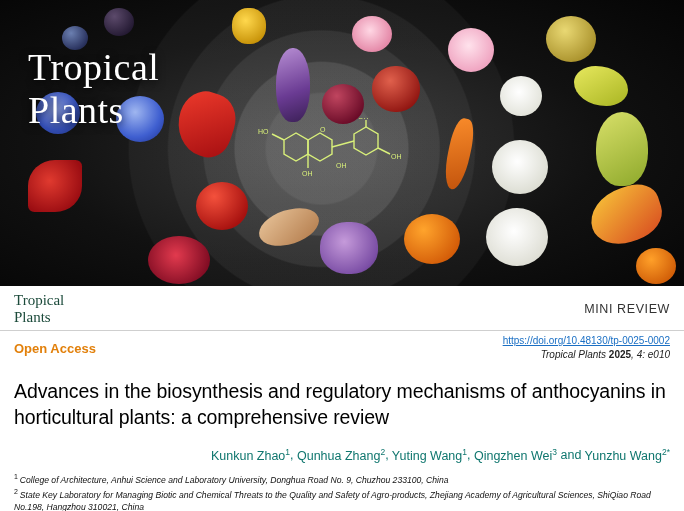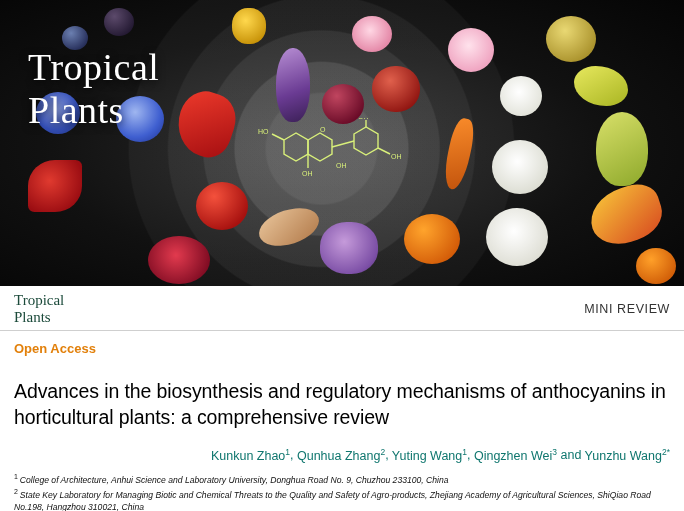--- a/index.html
+++ b/index.html
@@ -228,20 +228,22 @@
     <div class="logo">
       <span>Tropical</span>
       <span>Plants</span>
     </div>
     <div class="kind">MINI REVIEW</div>
   </div>
 
   <div class="meta-row">
     <div class="open-access">Open Access</div>
     <div class="doi">
+      <a href="#">https://doi.org/10.48130/tp-0025-0002</a>
+      <div class="cite"><span>Tropical Plants </span><b>2025</b><span>, 4: e010</span></div>
     </div>
   </div>
 
   <h1 class="title">Advances in the biosynthesis and regulatory mechanisms of anthocyanins in horticultural plants: a comprehensive review</h1>
 
   <div class="authors"><span>Kunkun Zhao<sup>1</sup></span>, <span>Qunhua Zhang<sup>2</sup></span>, <span>Yuting Wang<sup>1</sup></span>, <span>Qingzhen Wei<sup>3</sup></span> and <span>Yunzhu Wang<sup>2*</sup></span></div>
 
   <div class="affils">
       <div><sup>1 </sup><span>College of Architecture, Anhui Science and Laboratory University, Donghua Road No. 9, Chuzhou 233100, China</span></div>
       <div><sup>2 </sup><span>State Key Laboratory for Managing Biotic and Chemical Threats to the Quality and Safety of Agro-products, Zhejiang Academy of Agricultural Sciences, ShiQiao Road No.198, Hangzhou 310021, China</span></div>

